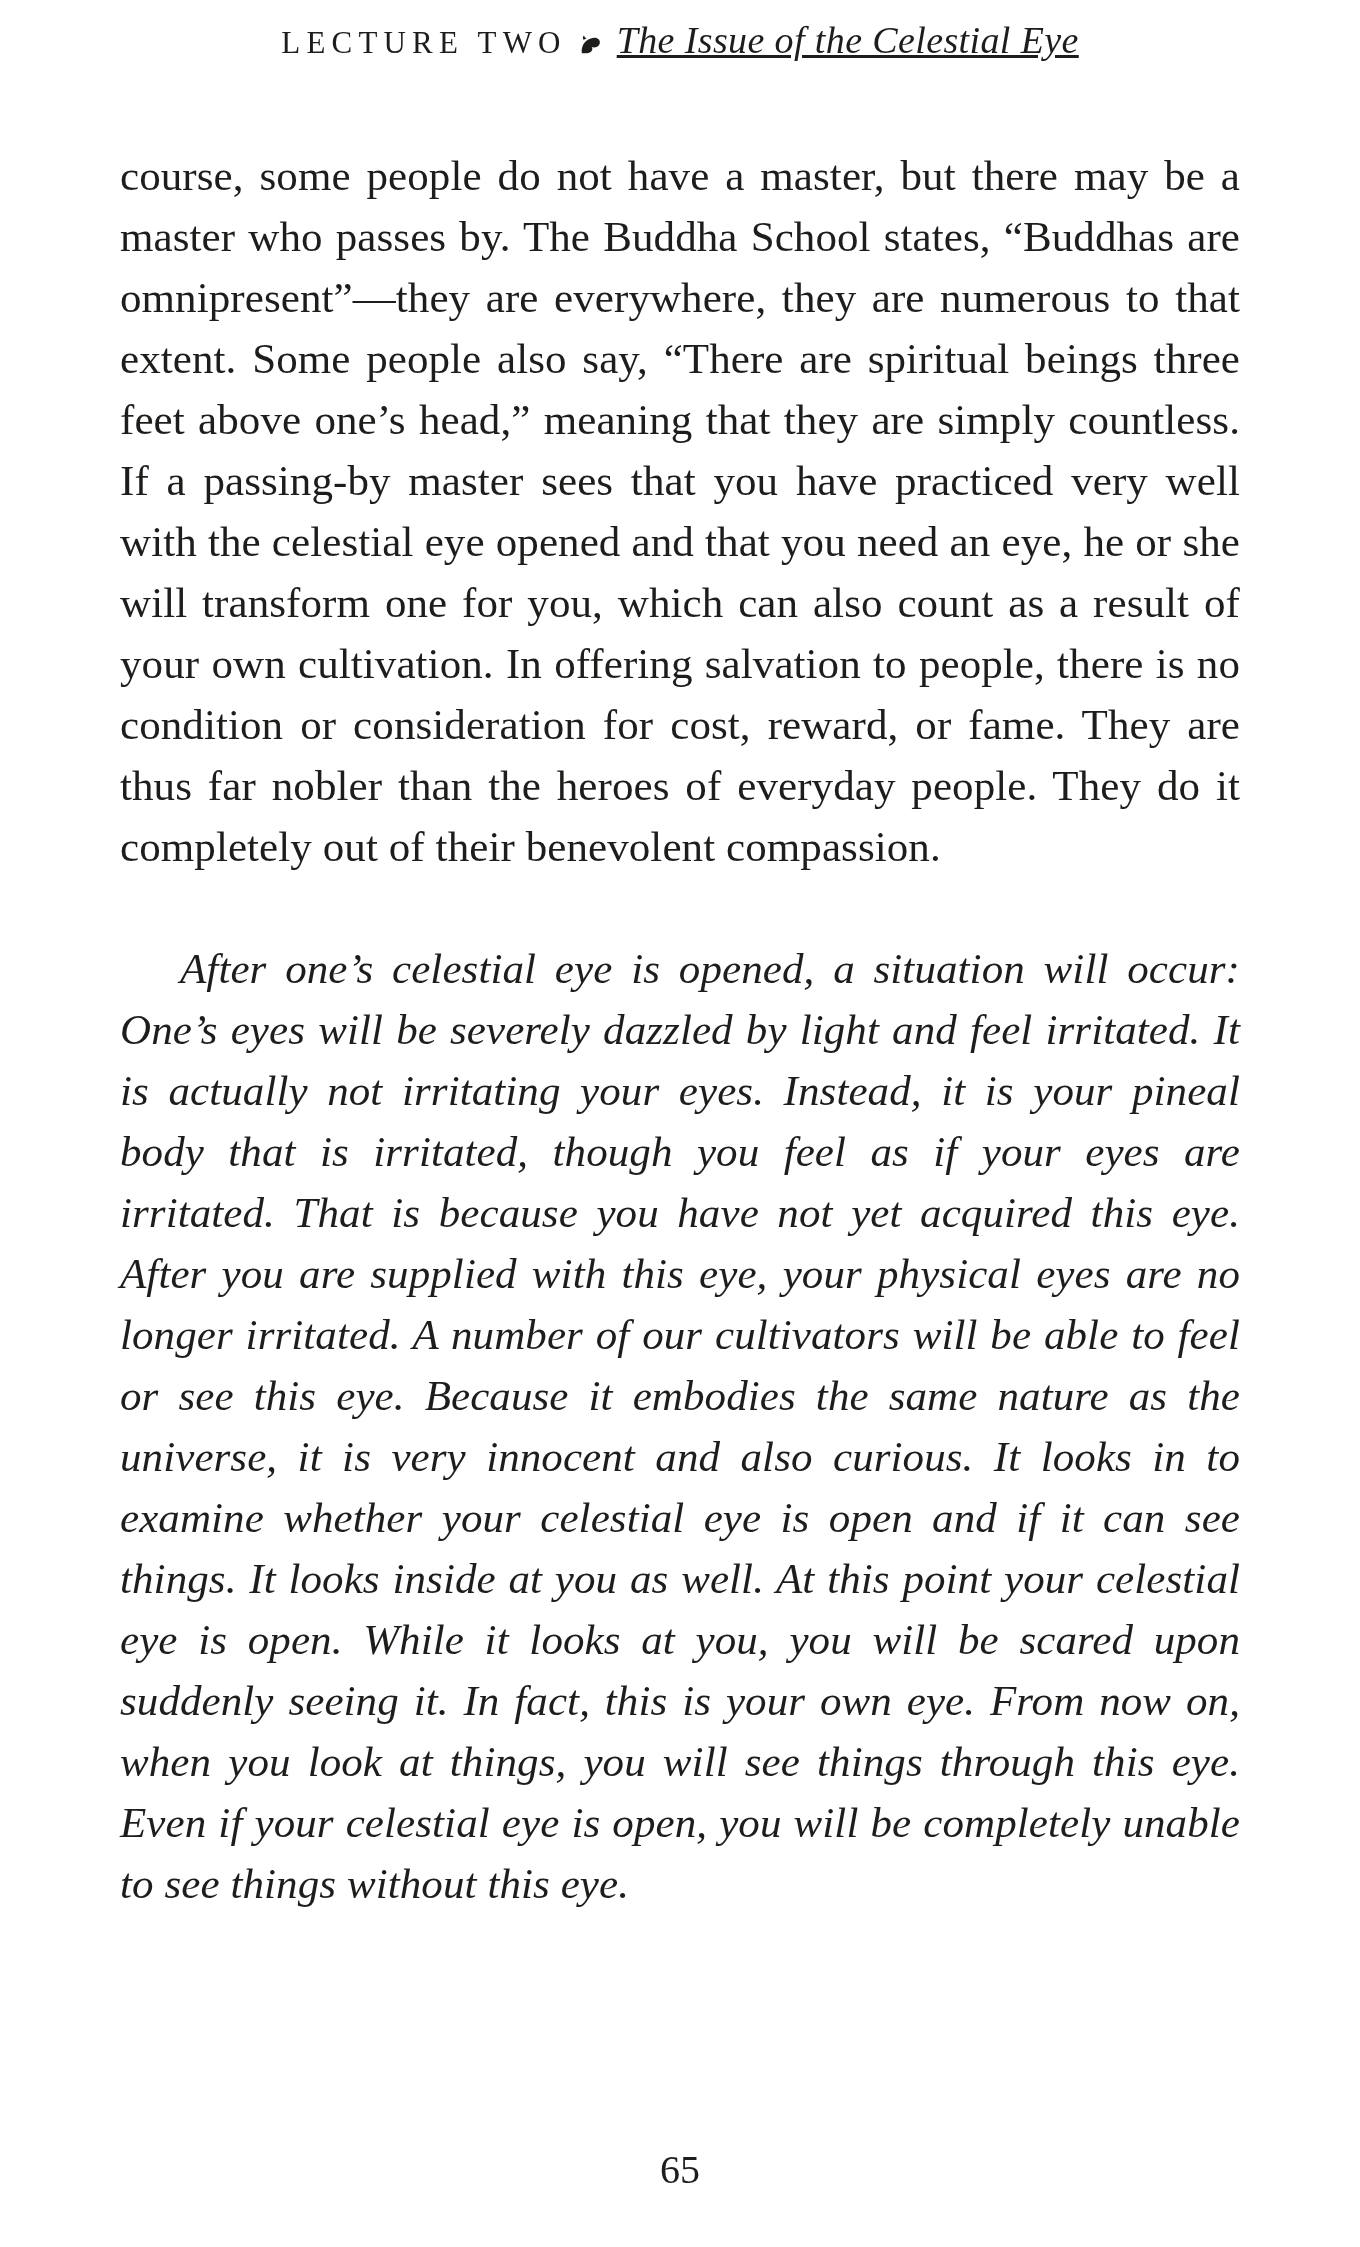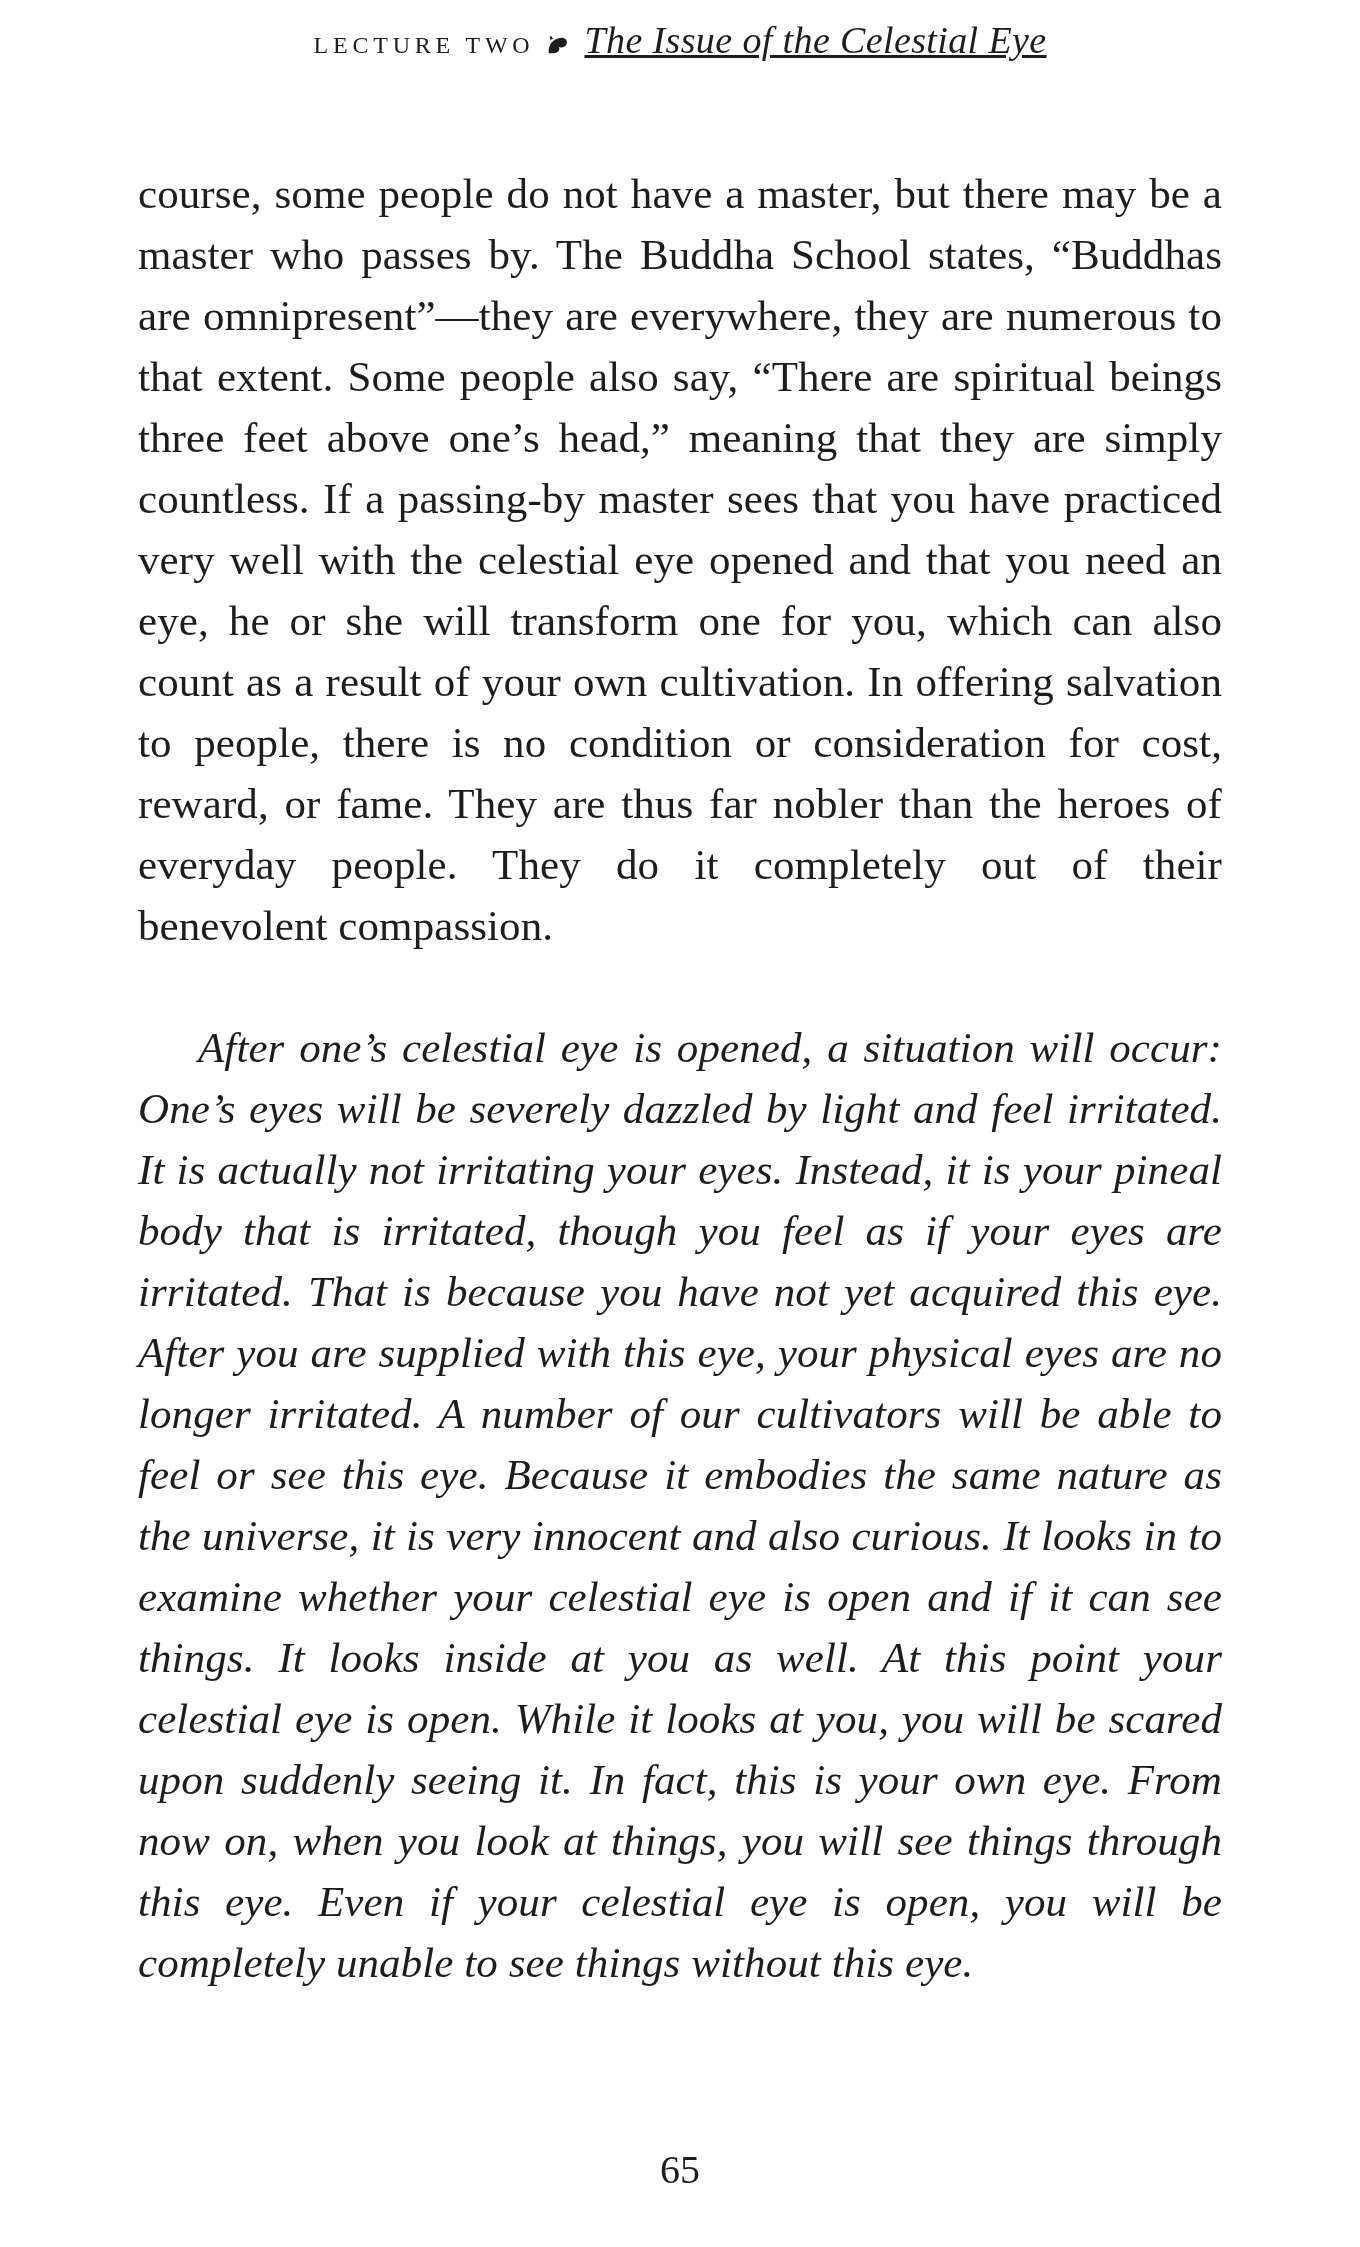--- a/index.html
+++ b/index.html
@@ -17,21 +17,21 @@
   .running-head {
     position: absolute;
     top: 18px;
     left: 0;
     right: 0;
     text-align: center;
     white-space: nowrap;
     line-height: 44px;
   }
   .running-head .section {
-    font-size: 24px;
+    font-size: 31px;
     letter-spacing: 0.20em;
     color: #1d1d1b;
   }
   .running-head .ornament {
     display: inline-block;
     margin: 0 14px 0 10px;
     vertical-align: -4px;
   }
   .running-head .ornament svg { display: block; }
   .running-head .chapter {
@@ -41,21 +41,21 @@
     color: #1d1d1b;
     text-decoration: underline;
   }
   .text-block {
     position: absolute;
     top: 145px;
     left: 120px;
     width: 1120px;
   }
   .text-block p {
-    margin: 18px;
+    margin: 0;
     font-size: 43px;
     line-height: 61px;
     text-align: justify;
     letter-spacing: 0.002em;
     color: #1d1d1b;
   }
   .text-block p.indented {
     margin-top: 61px;
     text-indent: 60px;
     font-style: italic;

